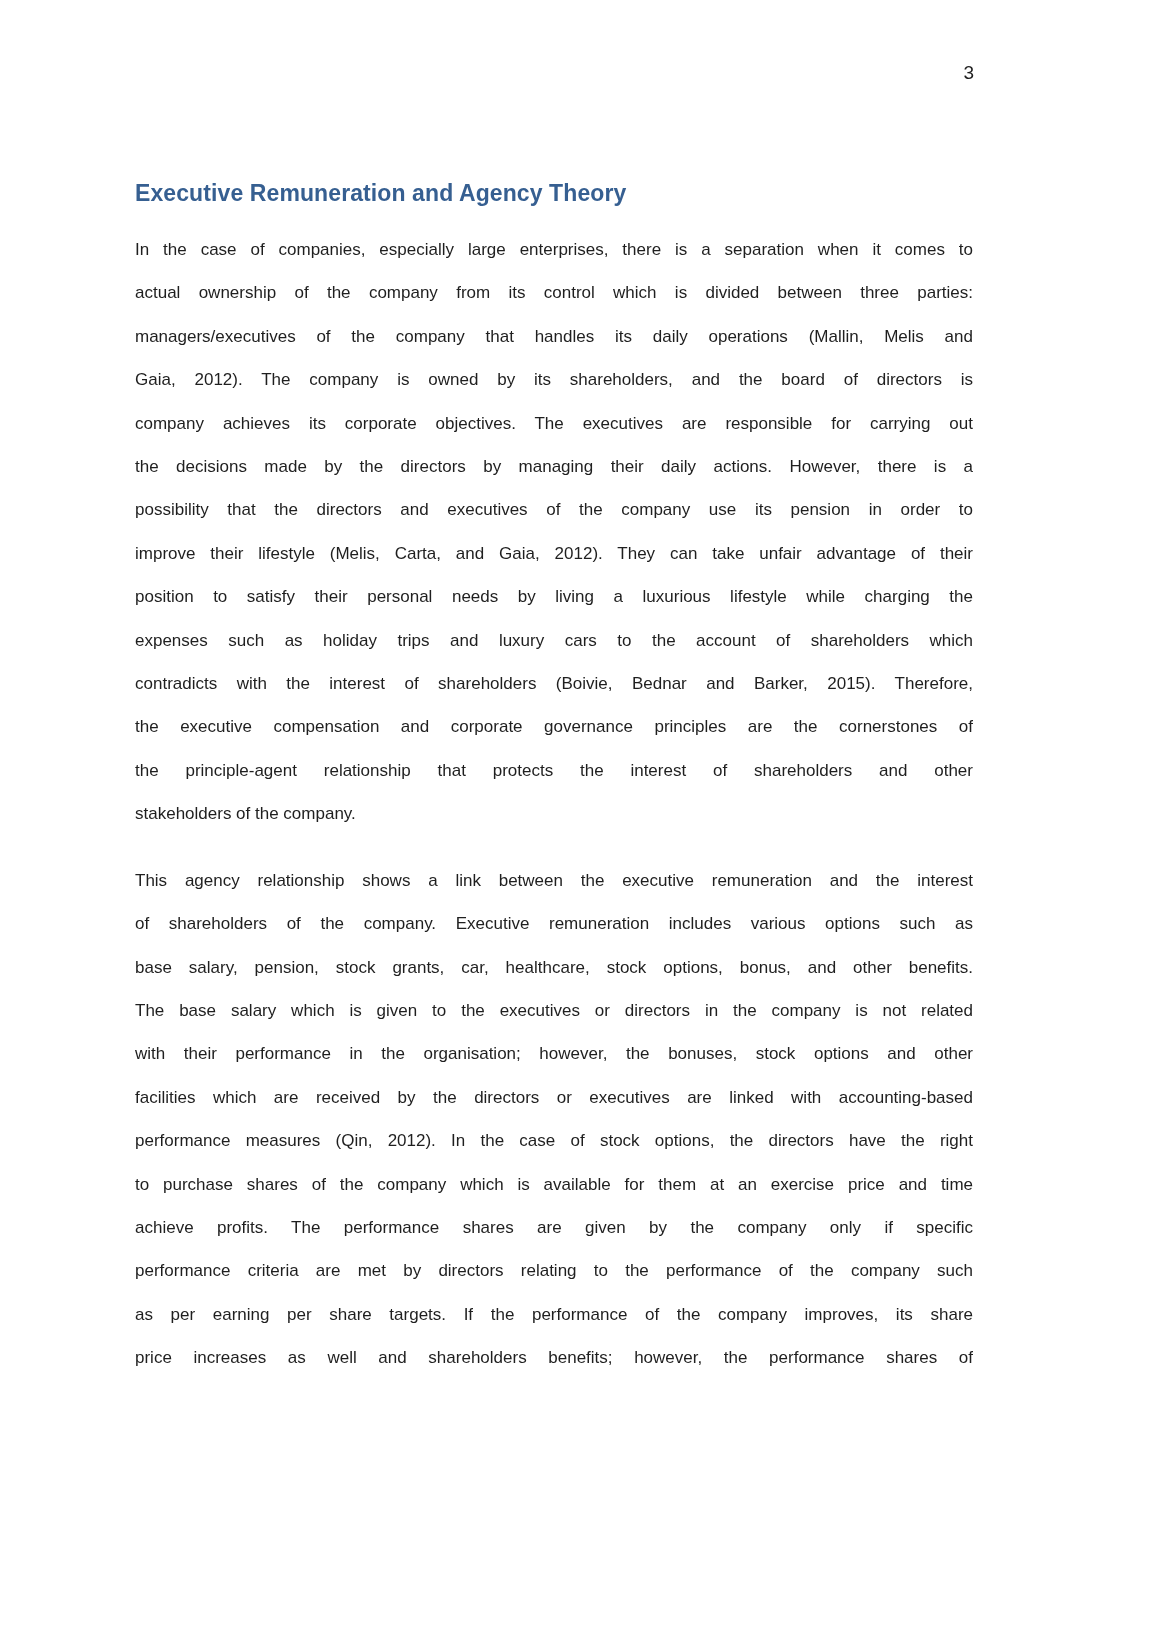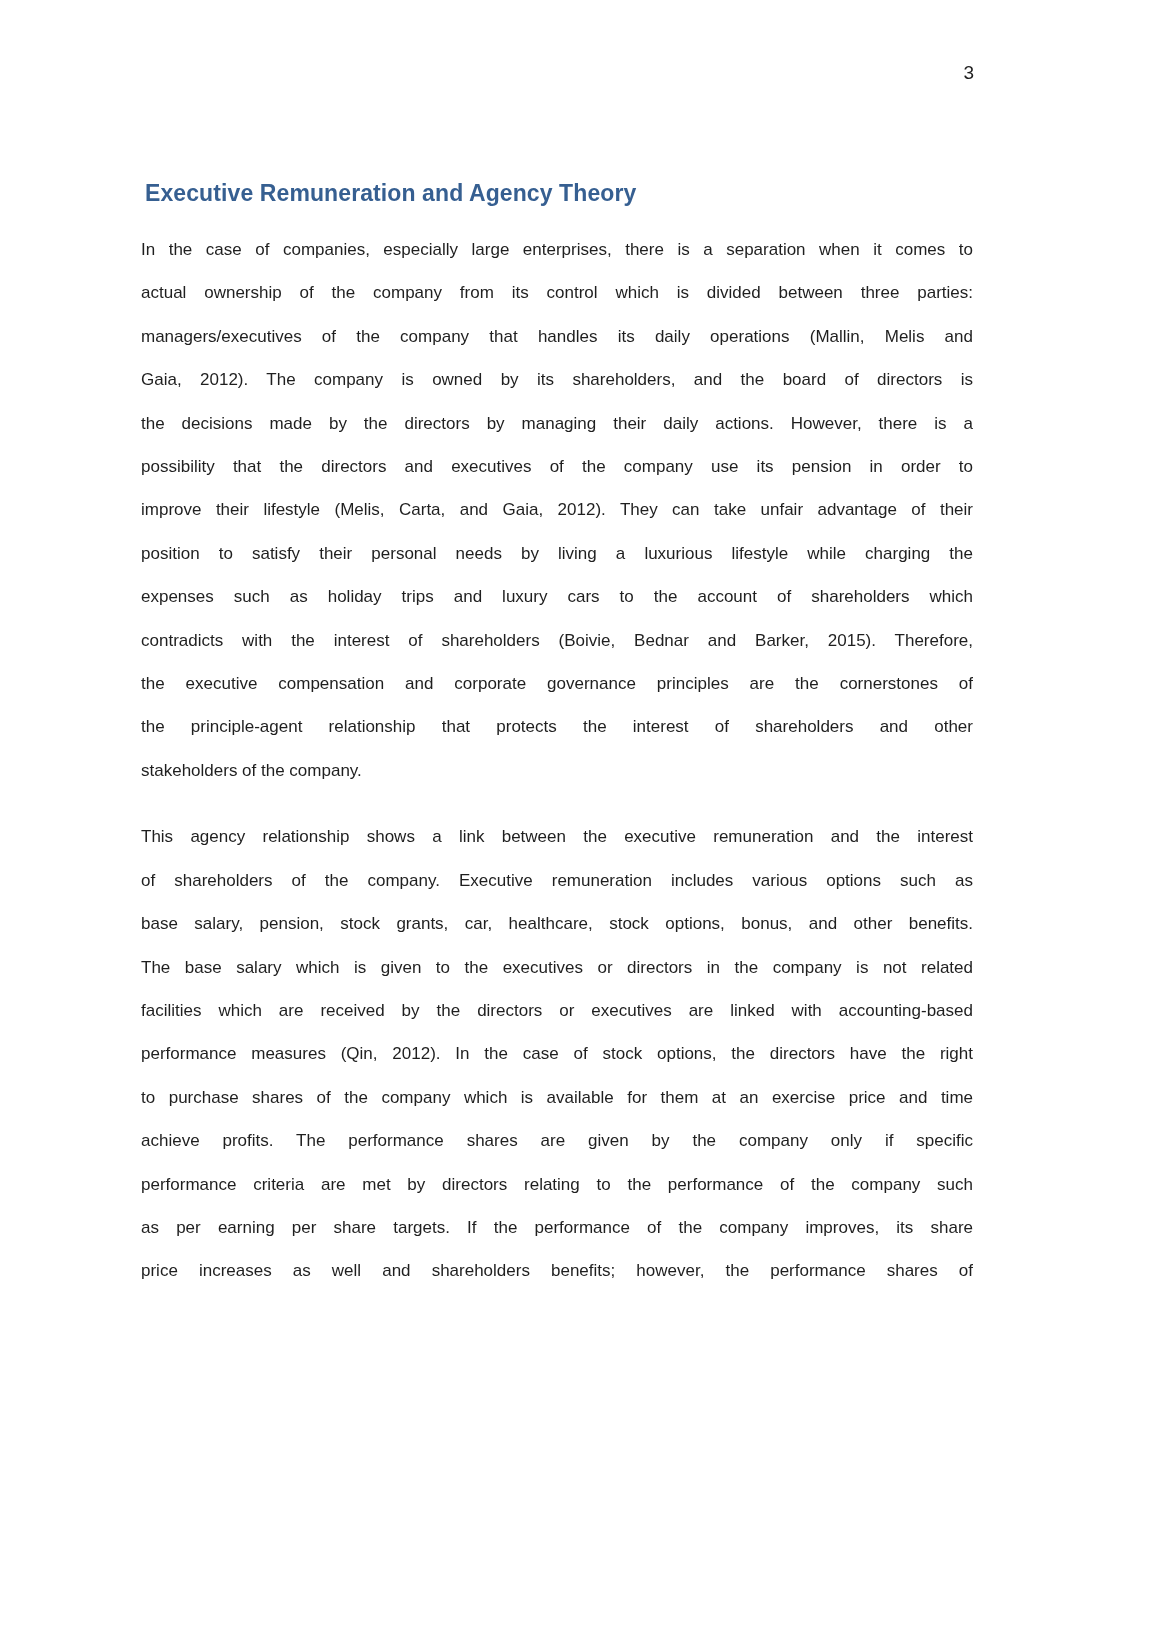--- a/index.html
+++ b/index.html
@@ -20,36 +20,36 @@
     position: absolute;
     top: 62px;
     right: 184px;
     font-size: 19px;
     line-height: 1.2;
     color: #1f1f1f;
   }
   .heading {
     position: absolute;
     top: 180px;
-    left: 145px;
+    left: 135px;
     width: 838px;
     margin: 0;
     font-size: 23px;
     font-weight: 700;
     color: #365F91;
     letter-spacing: 0.1px;
   }
   .content {
     position: absolute;
     top: 228px;
     left: 135px;
     width: 838px;
   }
   .paragraph {
-    margin: 0 0 23px 6px;
+    margin: 0 0 23px 0;
   }
   .line {
     font-size: 17px;
     line-height: 43.4px;
     text-align: justify;
     text-align-last: justify;
     white-space: normal;
   }
   .line.para-end {
     text-align: center;
@@ -63,35 +63,37 @@
   <div class="page-number">3</div>
 
   <h1 class="heading">Executive Remuneration and Agency Theory</h1>
 
   <div class="content" id="content">
       <div class="paragraph">
         <div class="line">In the case of companies, especially large enterprises, there is a separation when it comes to</div>
         <div class="line">actual ownership of the company from its control which is divided between three parties:</div>
         <div class="line">managers/executives of the company that handles its daily operations (Mallin, Melis and</div>
         <div class="line">Gaia, 2012). The company is owned by its shareholders, and the board of directors is</div>
+        <div class="line">company achieves its corporate objectives. The executives are responsible for carrying out</div>
         <div class="line">the decisions made by the directors by managing their daily actions. However, there is a</div>
         <div class="line">possibility that the directors and executives of the company use its pension in order to</div>
         <div class="line">improve their lifestyle (Melis, Carta, and Gaia, 2012). They can take unfair advantage of their</div>
         <div class="line">position to satisfy their personal needs by living a luxurious lifestyle while charging the</div>
         <div class="line">expenses such as holiday trips and luxury cars to the account of shareholders which</div>
         <div class="line">contradicts with the interest of shareholders (Boivie, Bednar and Barker, 2015). Therefore,</div>
         <div class="line">the executive compensation and corporate governance principles are the cornerstones of</div>
         <div class="line">the principle-agent relationship that protects the interest of shareholders and other</div>
         <div class="line para-end">stakeholders of the company.</div>
       </div>
       <div class="paragraph">
         <div class="line">This agency relationship shows a link between the executive remuneration and the interest</div>
         <div class="line">of shareholders of the company. Executive remuneration includes various options such as</div>
         <div class="line">base salary, pension, stock grants, car, healthcare, stock options, bonus, and other benefits.</div>
         <div class="line">The base salary which is given to the executives or directors in the company is not related</div>
+        <div class="line">with their performance in the organisation; however, the bonuses, stock options and other</div>
         <div class="line">facilities which are received by the directors or executives are linked with accounting-based</div>
         <div class="line">performance measures (Qin, 2012). In the case of stock options, the directors have the right</div>
         <div class="line">to purchase shares of the company which is available for them at an exercise price and time</div>
         <div class="line">achieve profits. The performance shares are given by the company only if specific</div>
         <div class="line">performance criteria are met by directors relating to the performance of the company such</div>
         <div class="line">as per earning per share targets. If the performance of the company improves, its share</div>
         <div class="line">price increases as well and shareholders benefits; however, the performance shares of</div>
       </div>
     </div>
 </div>

